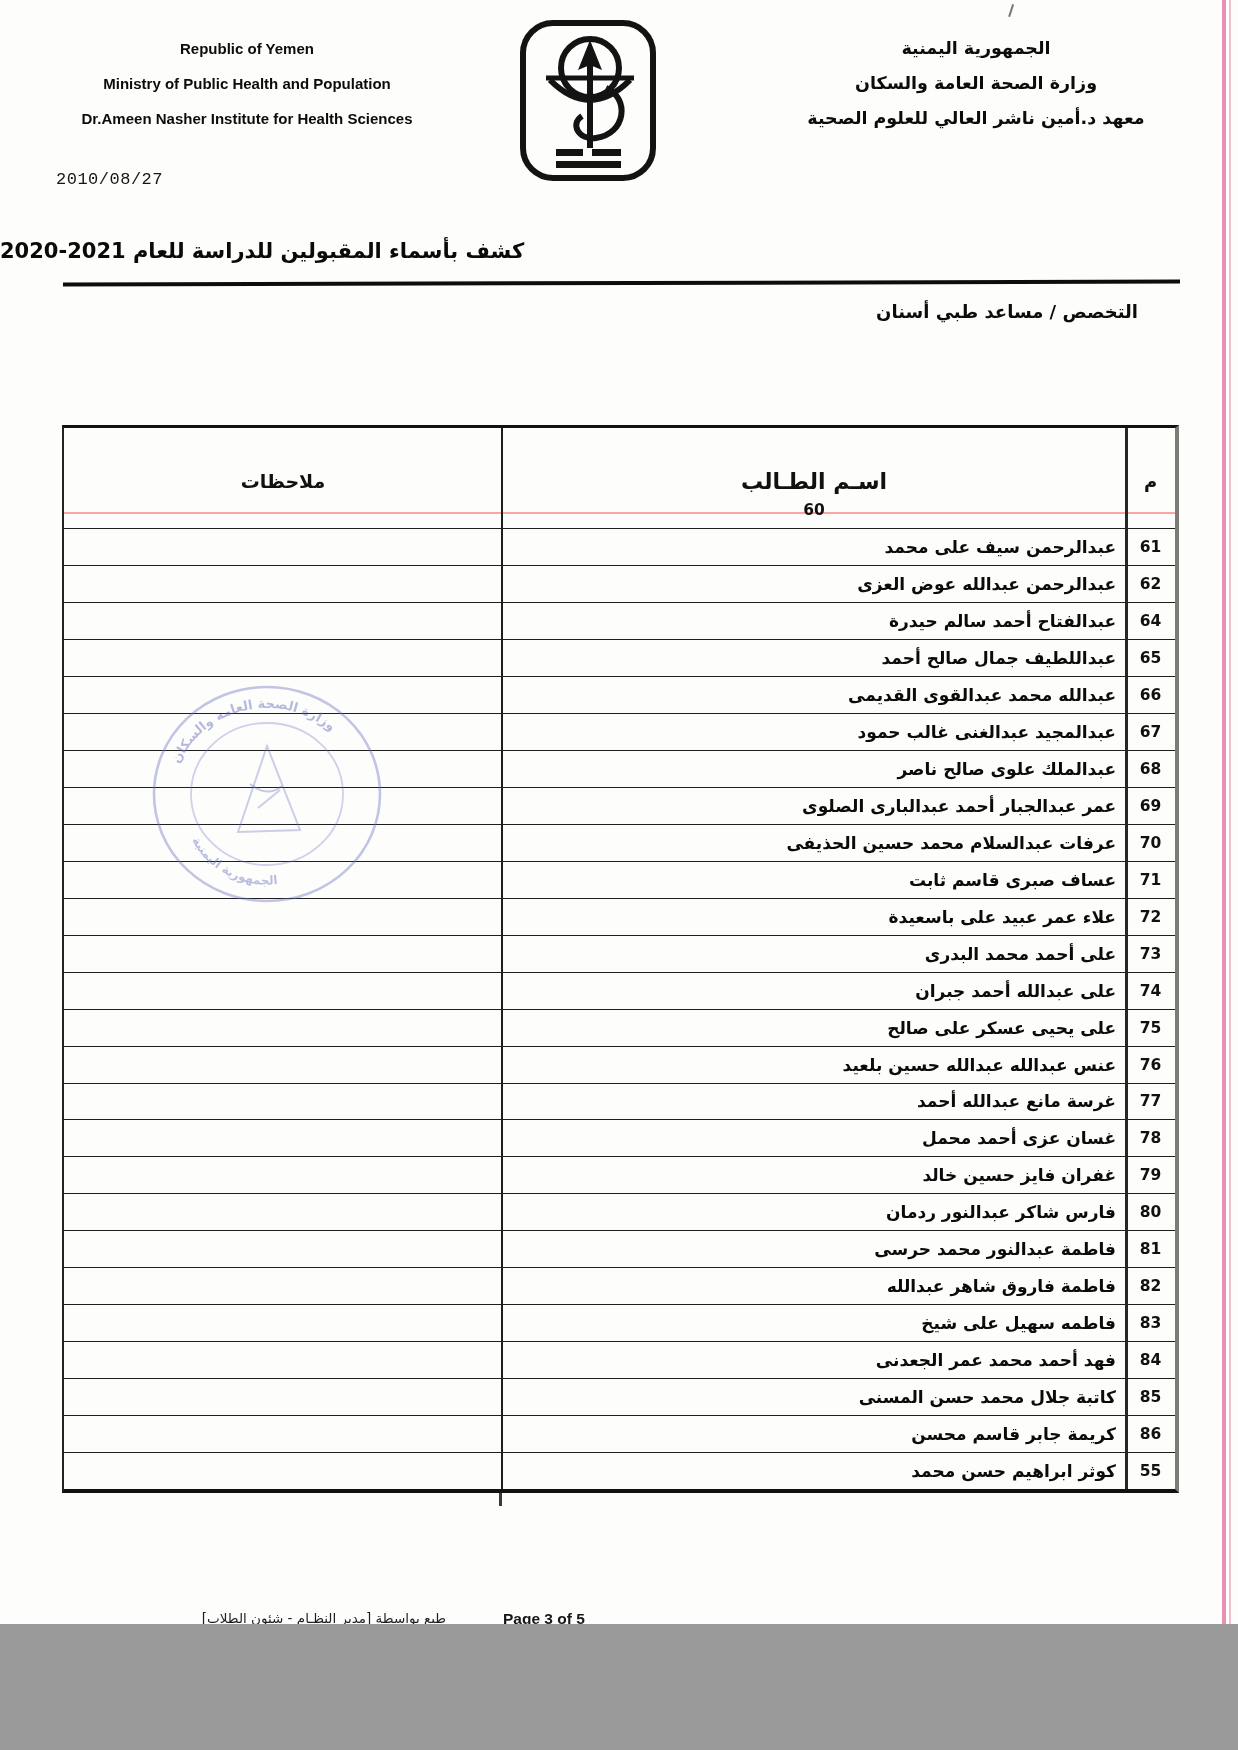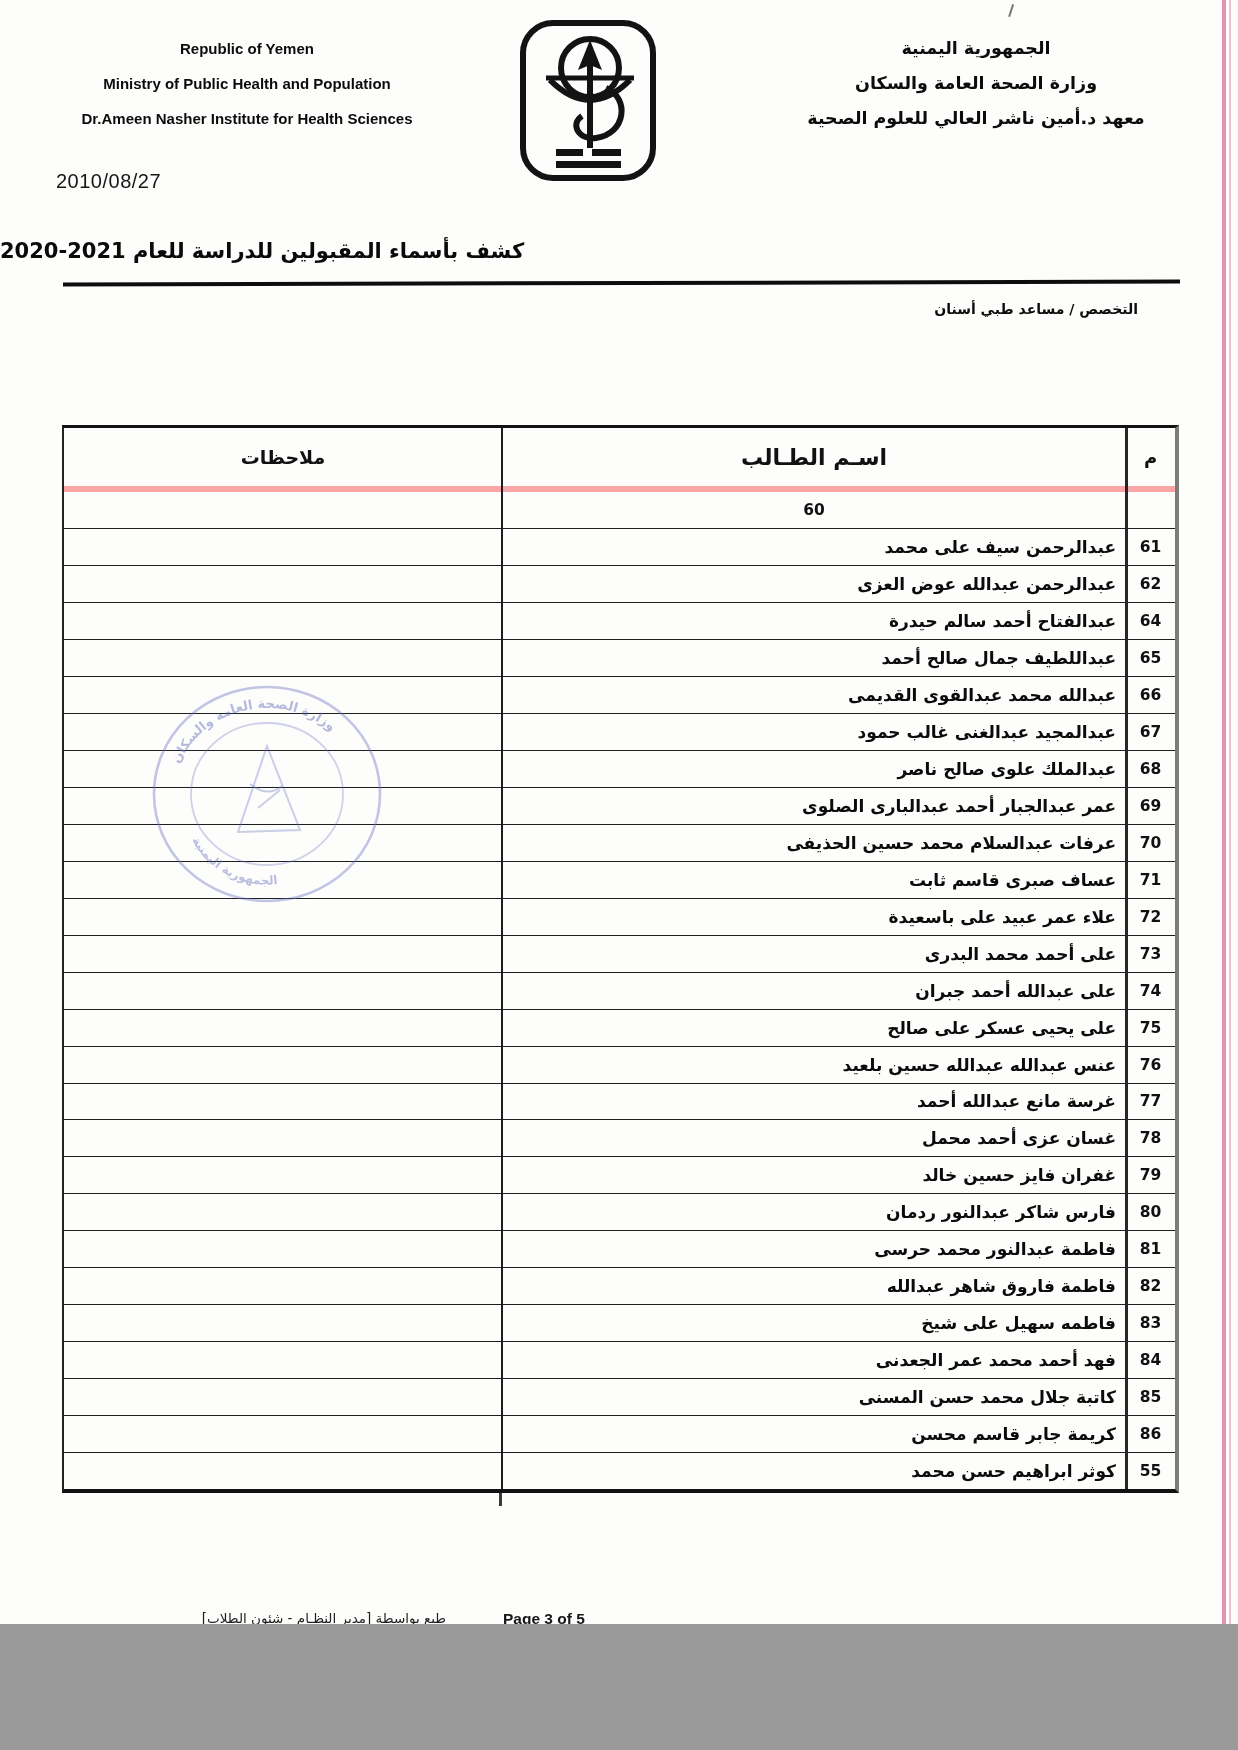--- a/index.html
+++ b/index.html
@@ -15,45 +15,45 @@
     color:#0c0c0c;
   }
   .hdr-en div { margin-bottom:18px; }
   .hdr-ar {
     position:absolute; left:758px; top:38px; width:436px; text-align:center;
     direction:rtl; font-weight:bold; font-size:17.5px; color:#0c0c0c;
   }
   .hdr-ar div { margin-bottom:15px; }
   .logo { position:absolute; left:512px; top:20px; width:152px; height:162px; }
   .date {
-    position:absolute; left:56px; top:170px; font-size:20px;
-    font-family:Liberation Sans, sans-serif; color:#161616; letter-spacing:.5px;
+    position:absolute; left:56px; top:170px; font-size:17px;
+    font-family:Liberation Mono, monospace; color:#161616; letter-spacing:.5px;
   }
   
   .title {
     position:absolute; left:0; top:239px; width:100%; text-align:left;
     direction:rtl; font-weight:bold; font-size:21px; color:#0a0a0a;
   }
   .title-rule {
     position:absolute; left:63px; top:281px; width:1117px; height:4px;
     background:#0d0d0d; transform:rotate(-0.15deg);
   }
   .subtitle {
     position:absolute; right:100px; top:301px; direction:rtl;
-    font-weight:bold; font-size:14px; color:#0c0c0c;
+    font-weight:bold; font-size:18px; color:#0c0c0c;
   }
   
   .tbl {
     position:absolute; left:62px; top:425px; width:1117px; height:1068px;
     border-top:3px solid #121212; border-left:2px solid #232323;
     border-bottom:4px solid #111; border-right:4px solid #7c7c74;
   }
   .grid-cols { display:grid; grid-template-columns:438px 624px 1fr; }
   .thead {
-    height:64px; border-bottom:6px solid #fca5a5; align-items:center;
+    height:64px; border-bottom:2px solid #fca5a5; align-items:center;margin-top:22px;
   }
   .th { text-align:center; font-weight:bold; direction:rtl; }
   .th-notes { font-size:19px; }
   .th-name  { font-size:22px; letter-spacing:1px; }
   .th-num   { font-size:18px; }
   .rows { position:absolute; top:64px; left:0; right:0; bottom:0;
           display:flex; flex-direction:column; }
   .trow { flex:1; align-items:center; border-bottom:1.6px solid #1e1e1e; }
   .trow:last-child { border-bottom:none; }
   .cell-name {

